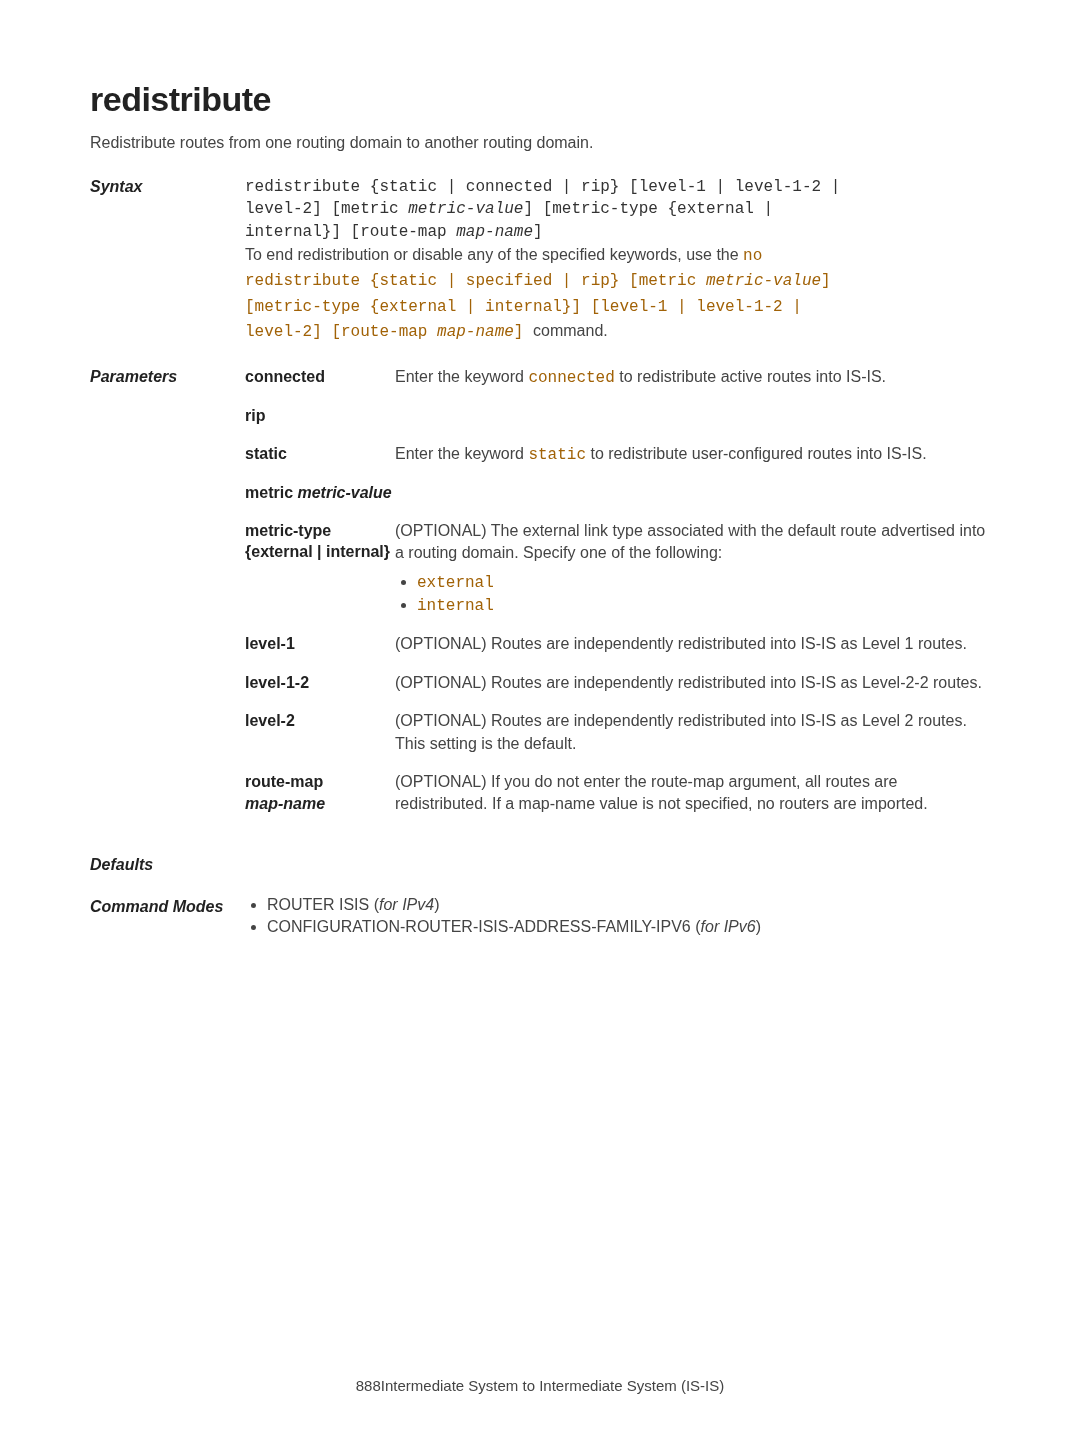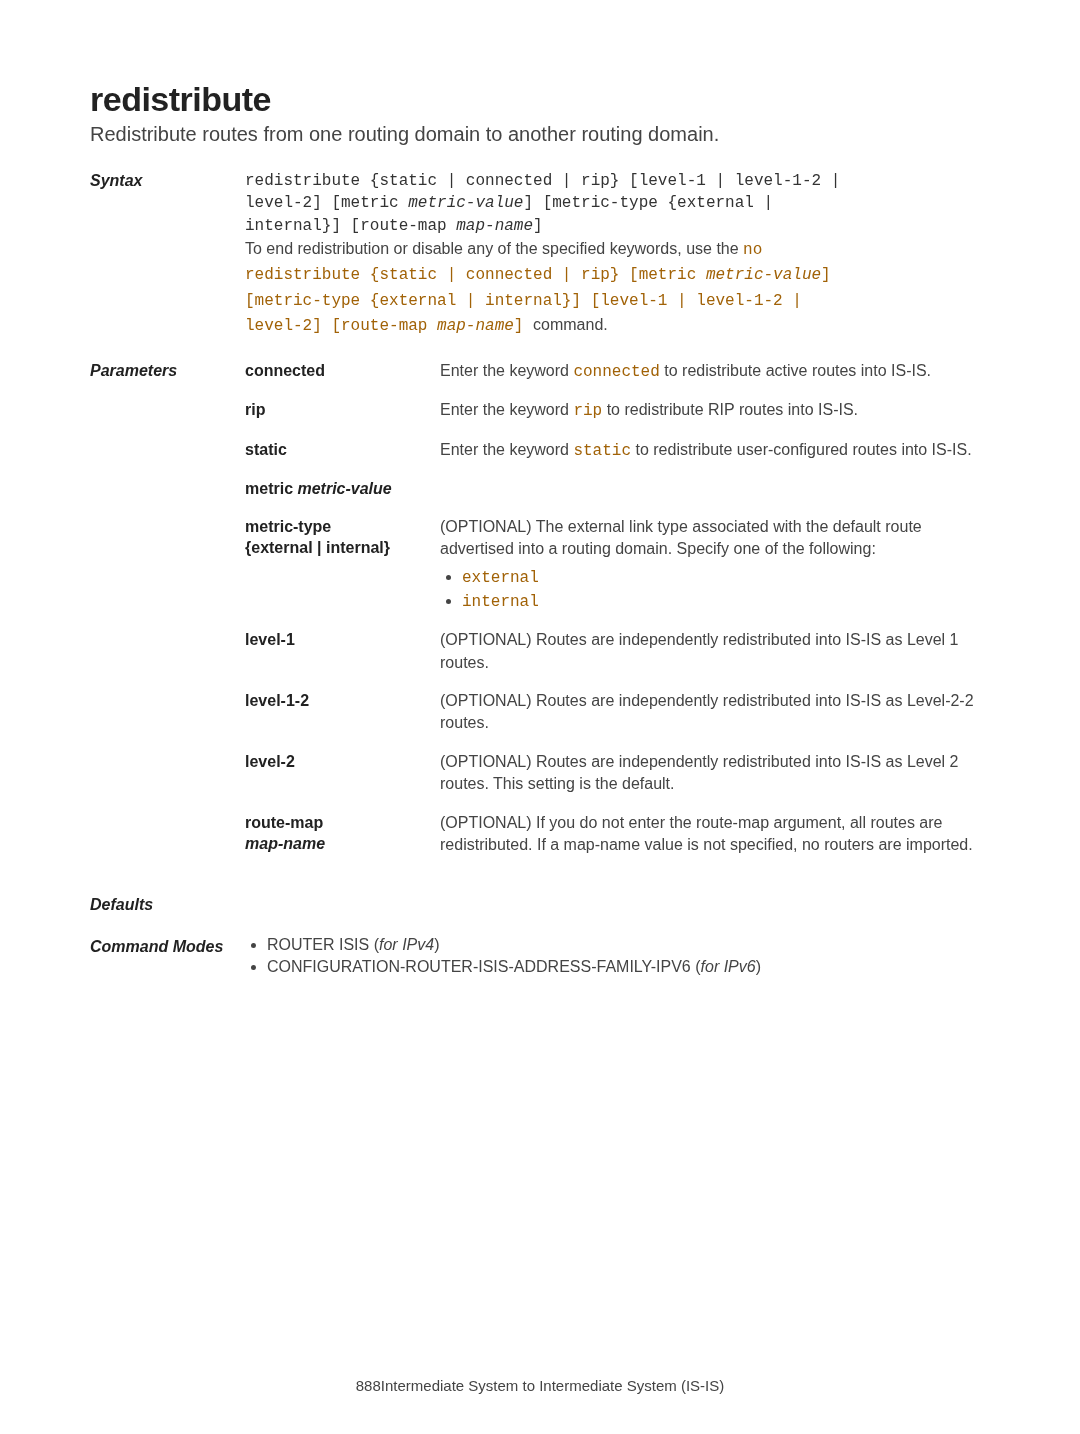--- a/index.html
+++ b/index.html
@@ -10,25 +10,25 @@
     width: 1080px;
     height: 1434px;
     padding: 80px 90px 40px 90px;
     position: relative;
     font-size: 16px;
   }
   h1 {
     font-weight: 600;
     font-size: 34px;
     color: #222;
-    margin-bottom: 4px;
+    margin-bottom: 15px;
     letter-spacing: -0.5px;
   }
   .intro {
-    font-size: 20px;
+    font-size: 16px;
     color: #444;
     margin-bottom: 24px;
   }
   .section {
     display: flex;
     align-items: flex-start;
     margin-bottom: 22px;
   }
   .section-label {
     width: 155px;
@@ -57,21 +57,20 @@
   }
   .syntax-desc {
     font-size: 16px;
     color: #444;
     line-height: 1.45;
   }
   .param-row {
     display: flex;
     align-items: flex-start;
     margin-bottom: 16px;
-    gap: 45px;
   }
   .param-name {
     width: 150px;
     flex-shrink: 0;
     font-weight: 600;
     font-size: 16px;
     color: #222;
     line-height: 1.35;
   }
   .param-desc {
@@ -114,43 +113,40 @@
 <div class="section">
   <div class="section-label">Syntax</div>
   <div class="section-body">
     <div class="syntax-block">
       <span>redistribute {static | connected | rip} [level-1 | level-1-2 |</span><br>
       <span>level-2] [metric </span><span class="mono-ital">metric-value</span><span>] [metric-type {external |</span><br>
       <span>internal}] [route-map </span><span class="mono-ital">map-name</span><span>]</span>
     </div>
     <div class="syntax-desc">
       <span>To end redistribution or disable any of the specified keywords, use the </span><span class="mono">no</span><br>
-      <span class="mono">redistribute {static | connected | rip} [metric </span><span class="mono mono-ital">metric-value</span><span class="mono">]</span><br>
+      <span class="mono">redistribute {static | specified | rip} [metric </span><span class="mono mono-ital">metric-value</span><span class="mono">]</span><br>
       <span class="mono">[metric-type {external | internal}] [level-1 | level-1-2 |</span><br>
       <span class="mono">level-2] [route-map </span><span class="mono mono-ital">map-name</span><span class="mono">] </span><span>command.</span>
     </div>
   </div>
 </div>
 
 <div class="section">
   <div class="section-label">Parameters</div>
   <div class="section-body">
 
     <div class="param-row">
       <div class="param-name">connected</div>
       <div class="param-desc">
         <span>Enter the keyword </span><span class="mono">connected</span><span> to redistribute active routes into IS-IS.</span>
       </div>
     </div>
 
     <div class="param-row">
       <div class="param-name">rip</div>
-      <div class="param-desc">
-        <span>Enter the keyword </span><span class="mono">rip</span><span> to redistribute RIP routes into IS-IS.</span>
-      </div>
     </div>
 
     <div class="param-row">
       <div class="param-name">static</div>
       <div class="param-desc">
         <span>Enter the keyword </span><span class="mono">static</span><span> to redistribute user-configured routes into IS-IS.</span>
       </div>
     </div>
 
     <div class="param-row">

